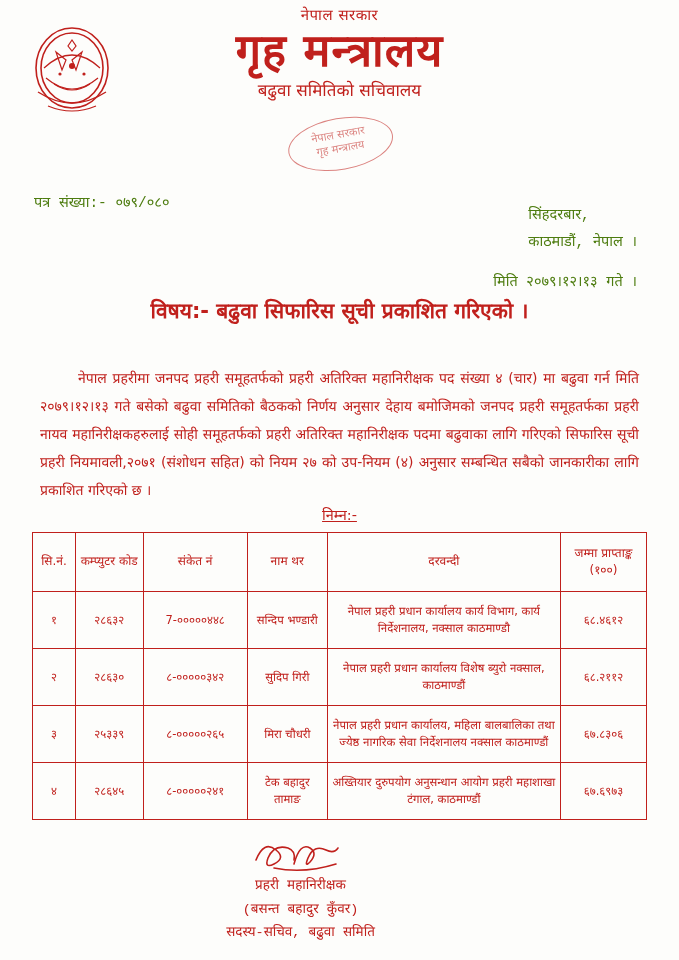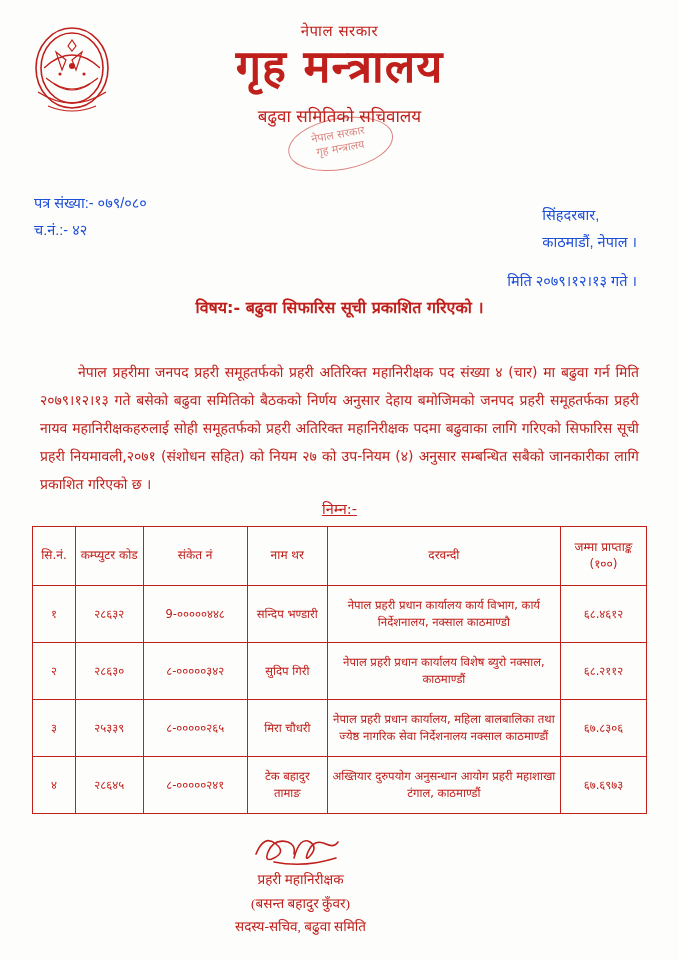--- a/index.html
+++ b/index.html
@@ -21,21 +21,21 @@
     height: 960px;
     background: #fdfdfb;
     padding: 0;
     box-sizing: border-box;
   }
 
   
   .header {
     position: relative;
     text-align: center;
-    padding-top: 18px;
+    padding-top: 2px;
     height: 190px;
     box-sizing: border-box;
   }
   .emblem {
     position: absolute;
     left: 26px;
     top: 22px;
     width: 92px;
     height: 96px;
   }
@@ -53,21 +53,21 @@
     font-size: 45px;
     font-weight: bold;
     line-height: 1.1;
     margin: 2px 0 0 0;
     letter-spacing: 1px;
     font-family: "DejaVu Sans", sans-serif;
   }
   .dept {
     color: #c0201c;
     font-size: 17px;
-    margin: 12px 0 0 0;
+    margin: 2px 0 0 0;
     font-family: "DejaVu Sans", sans-serif;
     position: relative;
     z-index: 2;
   }
   .stamp {
     position: absolute;
     left: 50%;
     top: 118px;
     transform: translateX(-50%) rotate(-10deg);
     width: 108px;
@@ -90,22 +90,22 @@
     width: 104px;
     height: 50px;
     border: 1.4px solid #c0201c;
     border-radius: 50%;
   }
 
   
   .meta {
     position: relative;
     padding: 0 34px;
-    font-family: Liberation Sans, sans-serif;
-    color: #1d4ed8;
+    font-family: Liberation Mono, monospace;
+    color: #4d7c0f;
     font-size: 14.5px;
     height: 92px;
   }
   .meta-left {
     position: absolute;
     left: 34px;
     top: 0;
     line-height: 1.85;
   }
   .meta-right {
@@ -122,21 +122,21 @@
     top: 64px;
     font-size: 14.5px;
     margin-top: 16px;
   }
 
   
   .subject {
     text-align: center;
     color: #c0201c;
     font-family: "DejaVu Sans", sans-serif;
-    font-size: 16px;
+    font-size: 21px;
     font-weight: bold;
     margin: 14px 0 8px 0;
   }
 
   
   .body-text {
     color: #c0201c;
     font-family: "DejaVu Sans", sans-serif;
     font-size: 14px;
     line-height: 2.0;
@@ -189,21 +189,21 @@
   .col-name  { width: 13%; }
   .col-post  { width: 38%; }
   .col-total { width: 14%; }
 
   
   .sign-block {
     margin-top: 18px;
     padding-right: 78px;
     text-align: center;
     color: #c0201c;
-    font-family: Liberation Serif, serif;
+    font-family: Liberation Mono, monospace;
     font-size: 13.5px;
     line-height: 1.75;
     position: relative;
   }
   .sign-scribble {
     position: relative;
     height: 34px;
     margin-bottom: 2px;
   }
   .sign-scribble svg {
@@ -253,24 +253,20 @@
       <div class="s1">गृह मन्त्रालय</div>
     </div>
   </div>
 
   <div class="meta">
     <div class="meta-left">
       <div>
         <span>पत्र संख्या:-</span>
         <span>०७९/०८०</span>
       </div>
-      <div>
-        <span>च.नं.:-</span>
-        <span>४२</span>
-      </div>
     </div>
     <div class="meta-right">
       <div>सिंहदरबार,</div>
       <div>काठमाडौं, नेपाल ।</div>
     </div>
     <div class="meta-date">मिति २०७९।१२।१३ गते  ।</div>
   </div>
 
   <div class="subject">विषय:- बढुवा सिफारिस सूची प्रकाशित गरिएको ।</div>
 
@@ -287,21 +283,21 @@
           <th class="col-sig">संकेत नं</th>
           <th class="col-name">नाम थर</th>
           <th class="col-post">दरवन्दी</th>
           <th class="col-total">जम्मा प्राप्ताङ्क (१००)</th>
         </tr>
       </thead>
       <tbody>
         <tr>
           <td>१</td>
           <td>२८६३२</td>
-          <td>9-०००००४४८</td>
+          <td>7-०००००४४८</td>
           <td>सन्दिप भण्डारी</td>
           <td class="desc">नेपाल प्रहरी प्रधान कार्यालय कार्य विभाग, कार्य निर्देशनालय, नक्साल काठमाण्डौ</td>
           <td>६८.४६१२</td>
         </tr>
         <tr>
           <td>२</td>
           <td>२८६३०</td>
           <td>८-०००००३४२</td>
           <td>सुदिप गिरी</td>
           <td class="desc">नेपाल प्रहरी प्रधान कार्यालय विशेष ब्युरो नक्साल, काठमाण्डौं</td>

